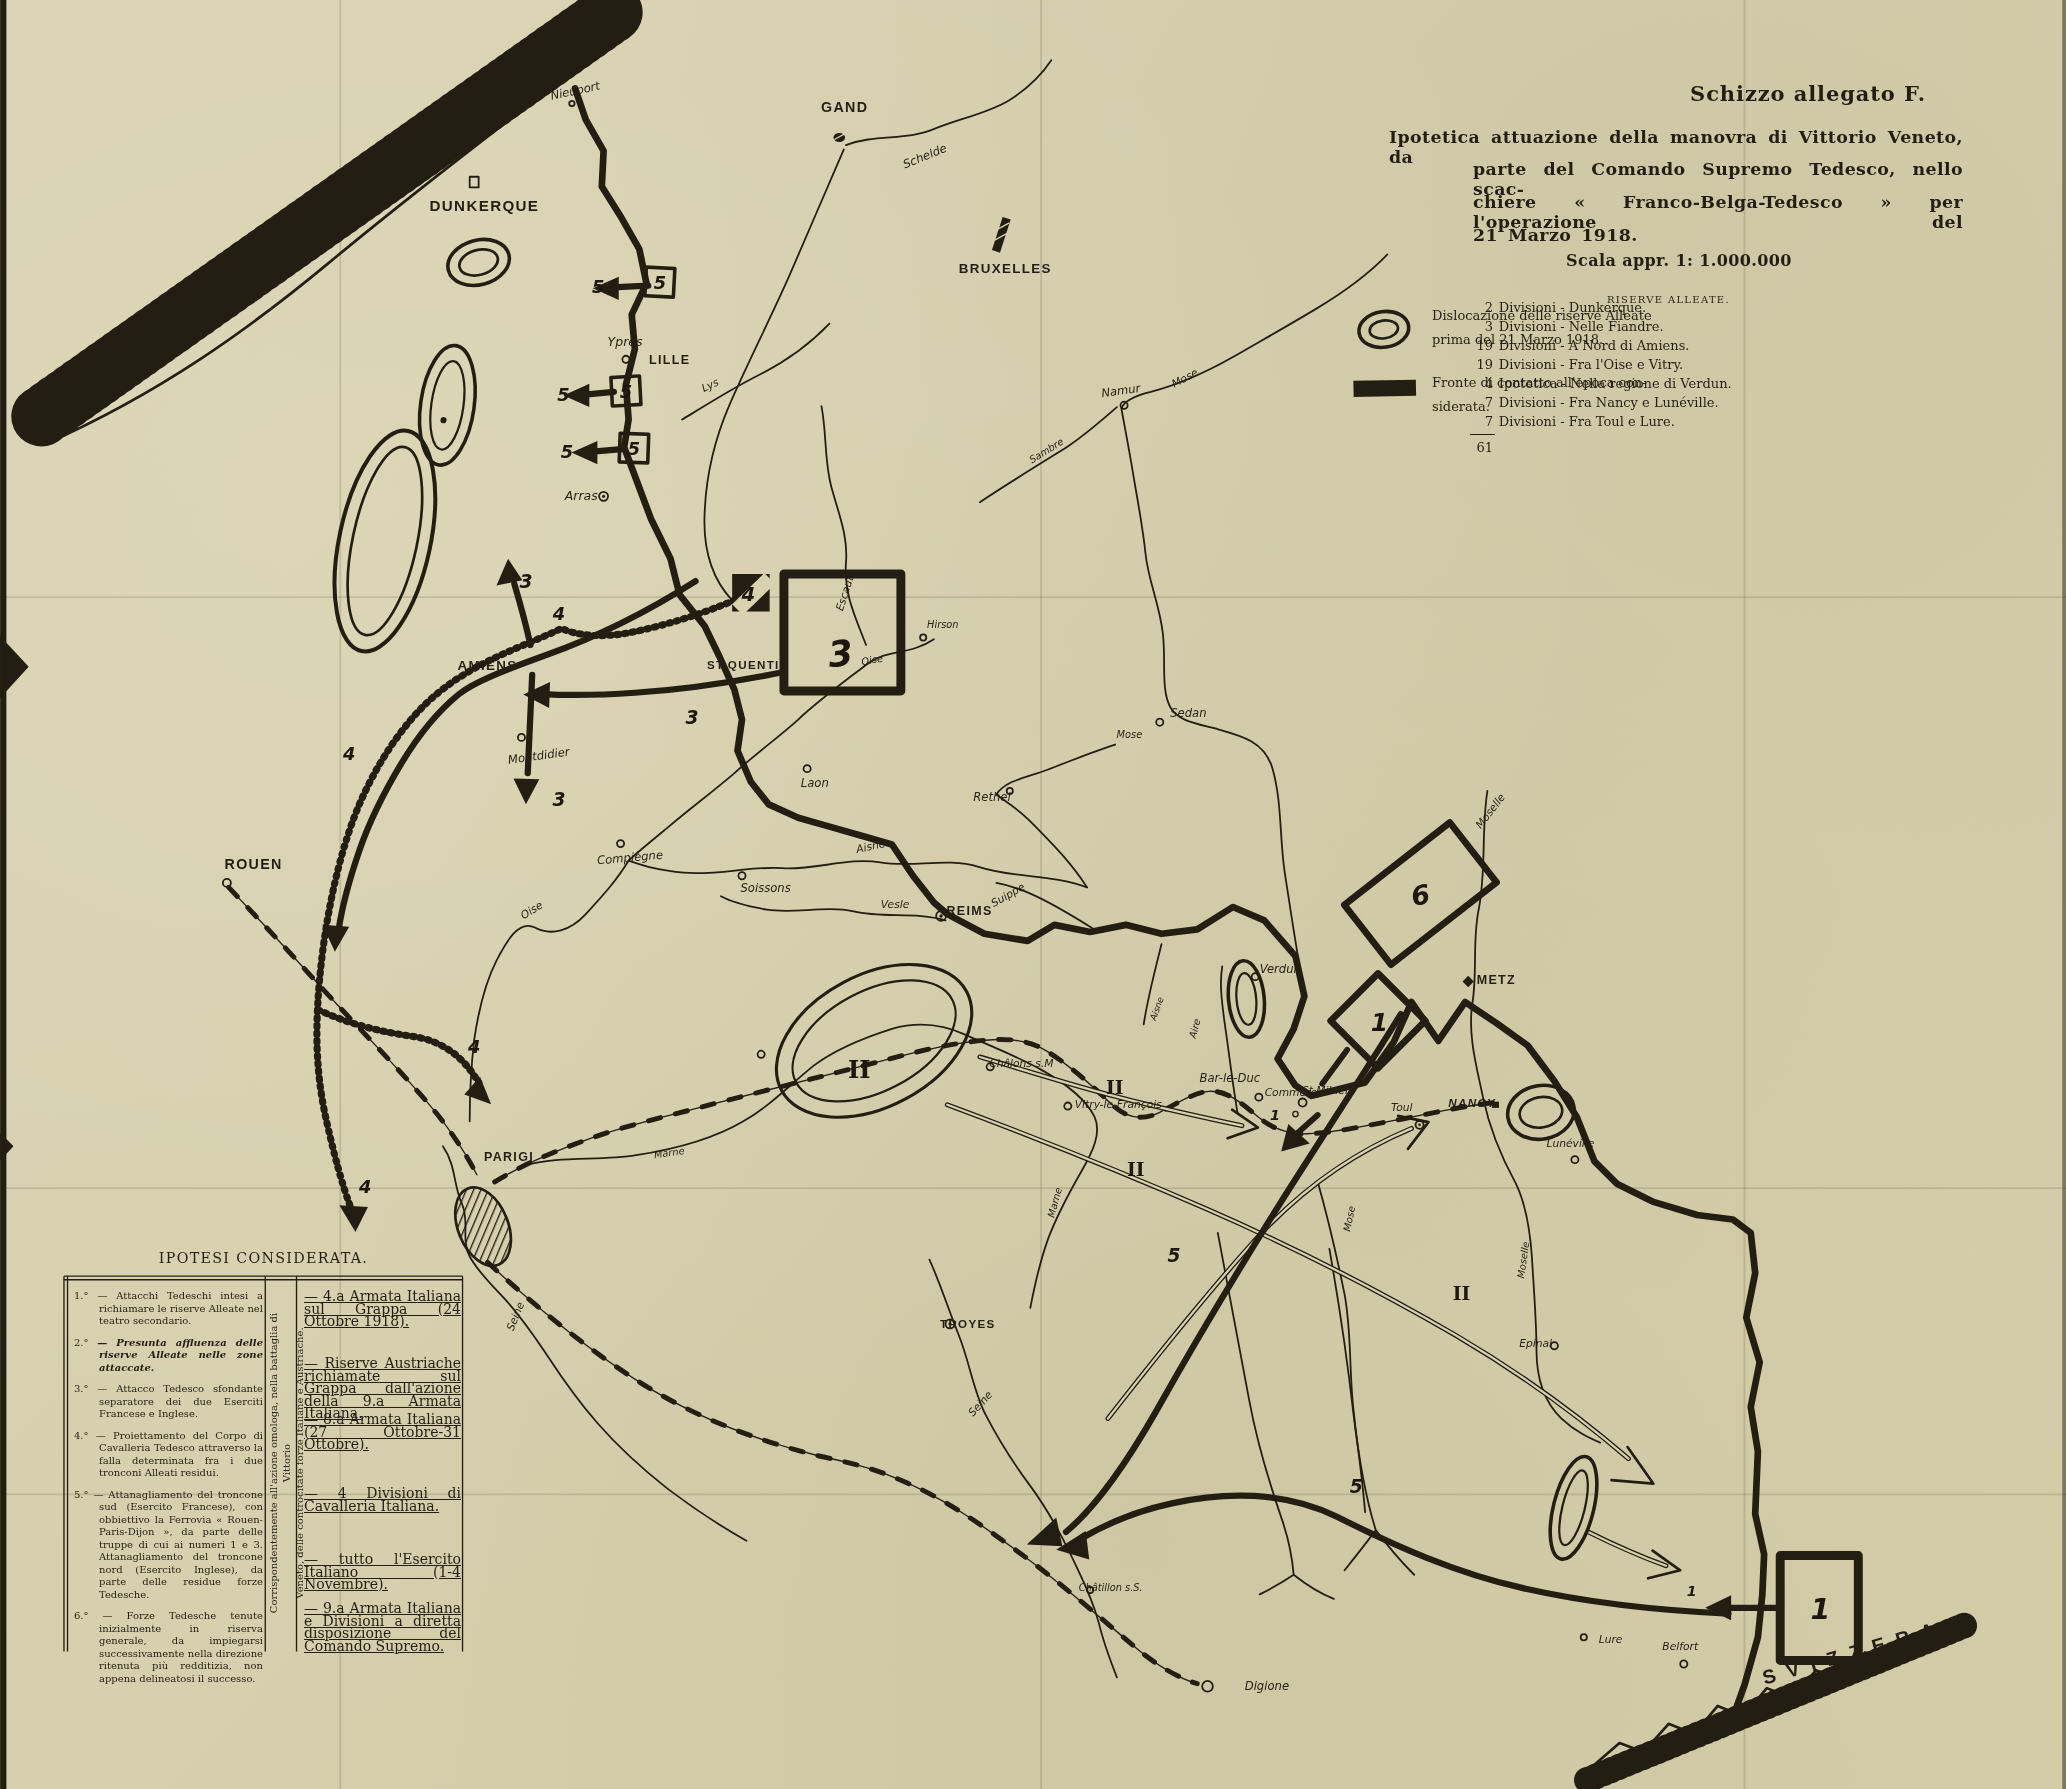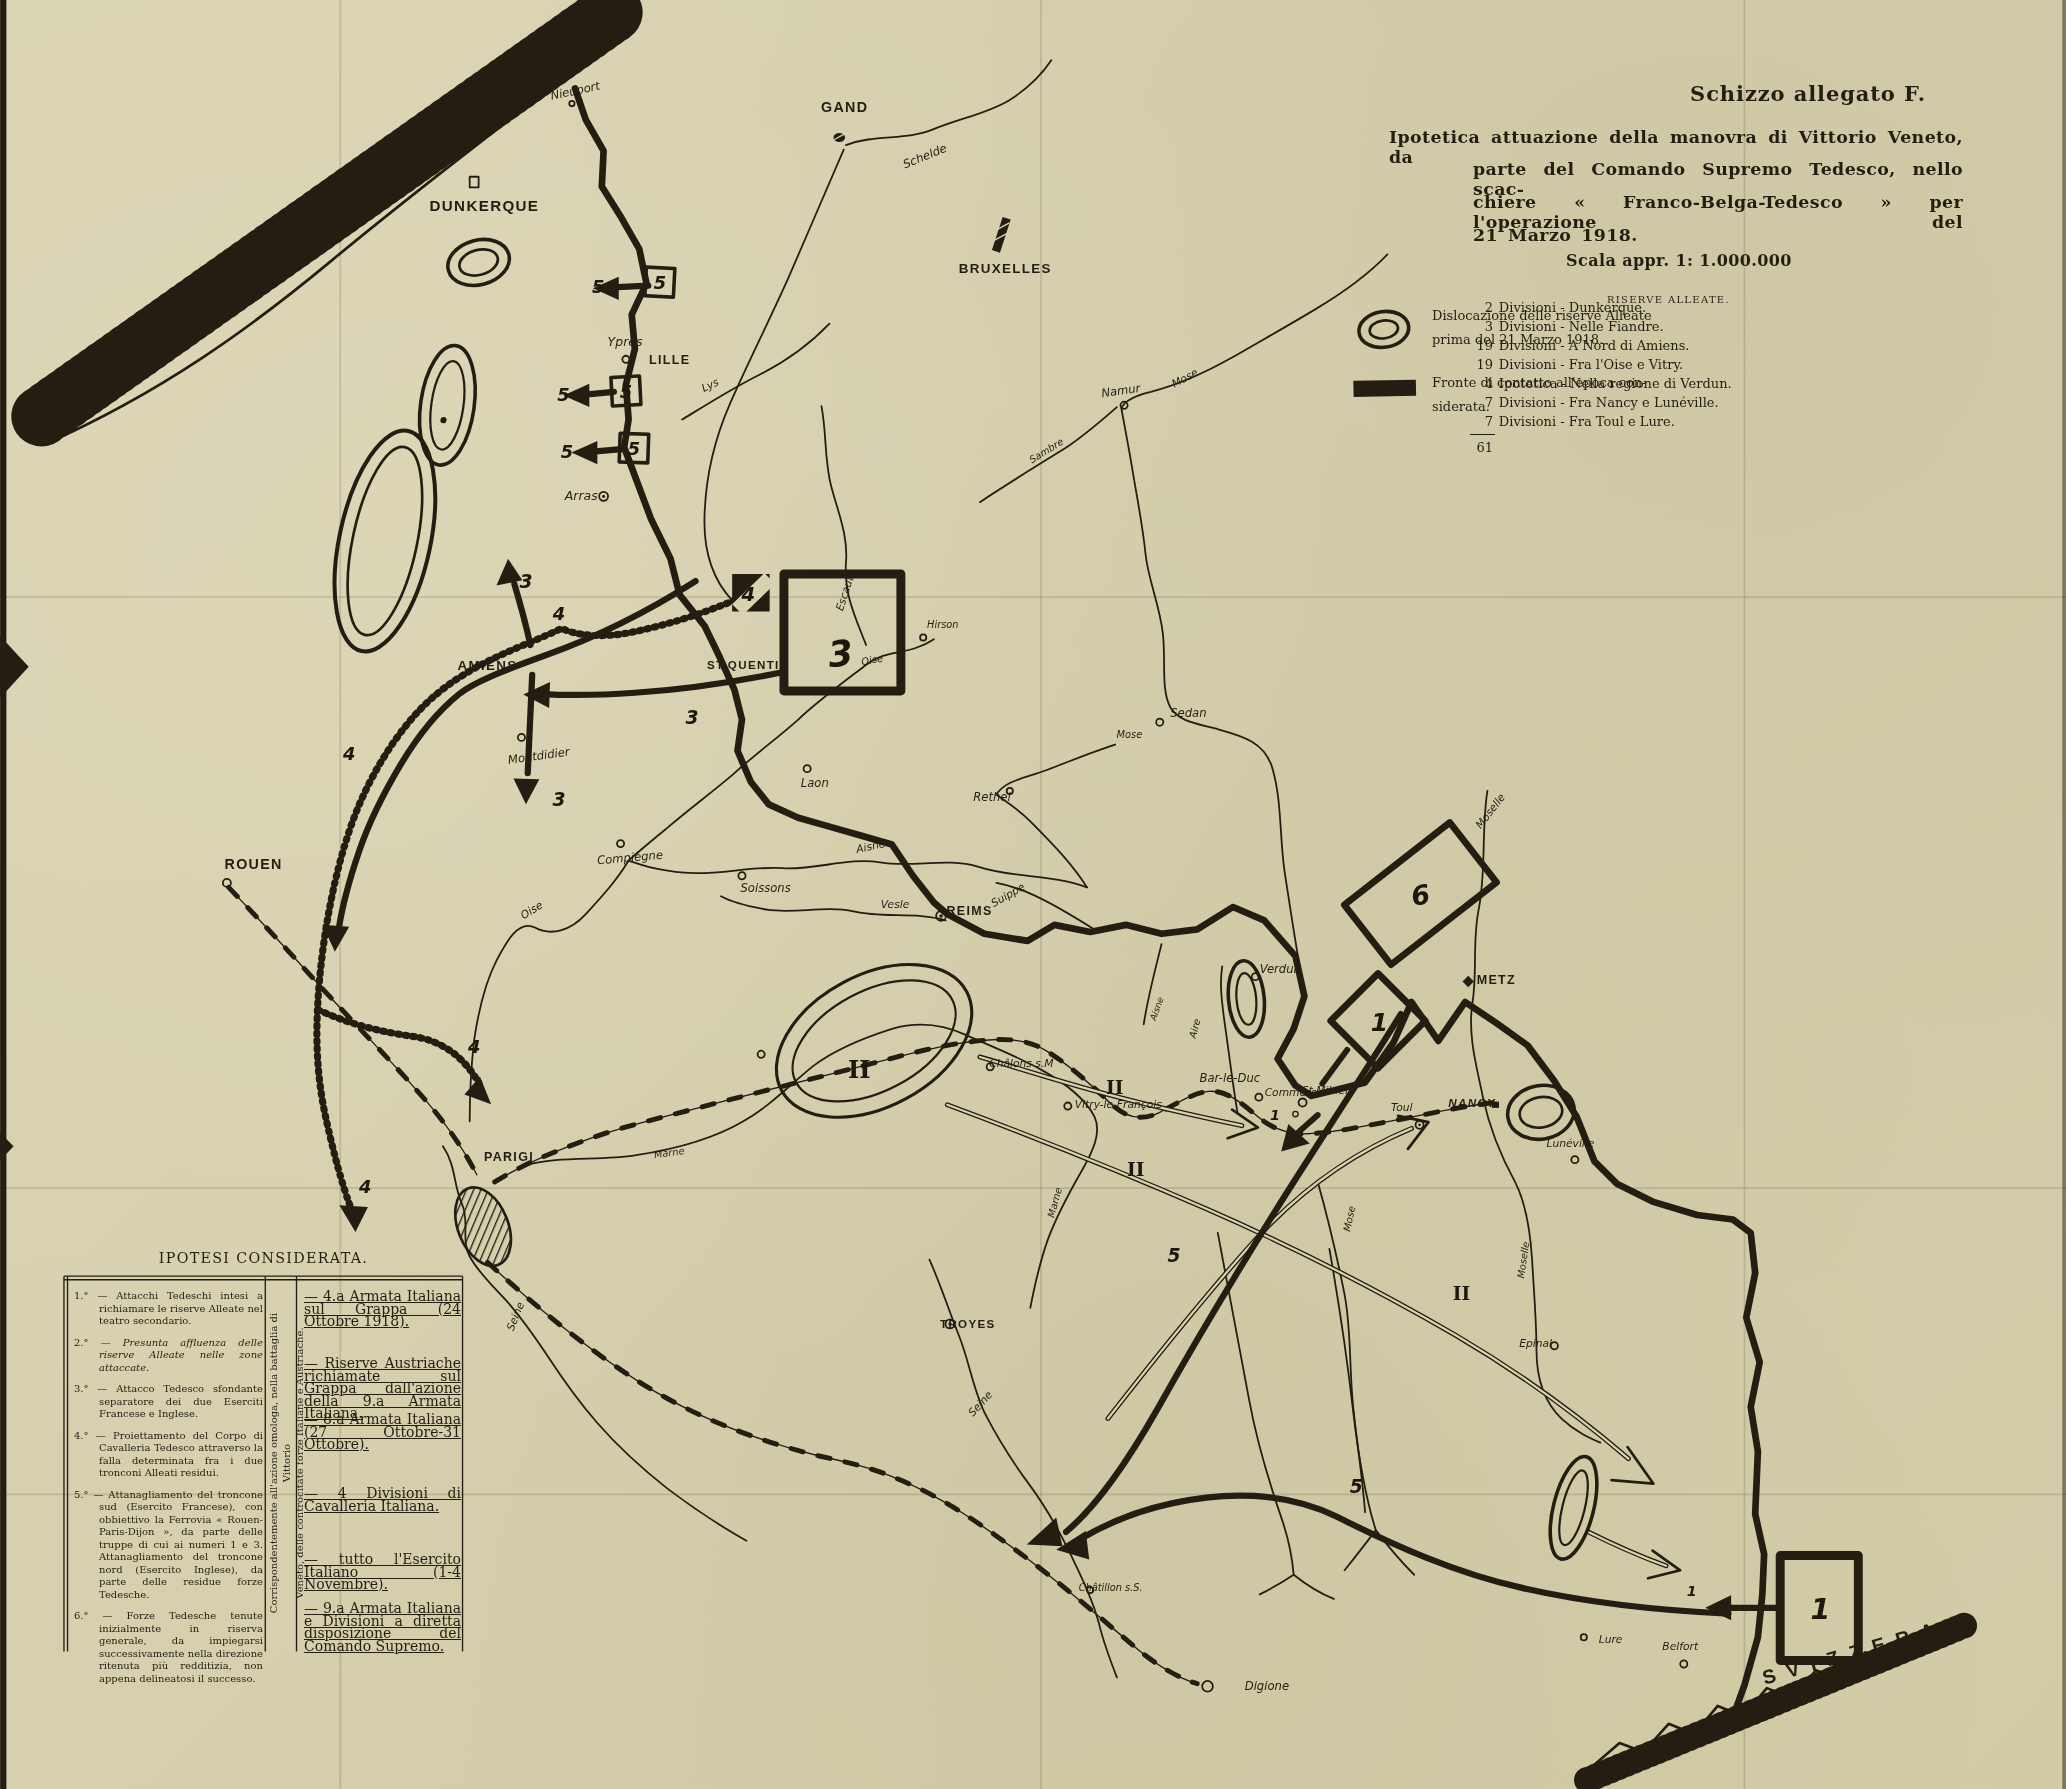--- a/index.html
+++ b/index.html
@@ -19,21 +19,21 @@
   .scala{font-size:16px;font-weight:700;text-align:center;letter-spacing:0.4px;}
   .leg{font-size:13px;line-height:24px;}
   .leg .c{text-align:left;}
   .restitle{font-size:10px;letter-spacing:1.3px;text-align:left;margin-top:16px;}
   .resrow{font-size:13px;line-height:19px;white-space:nowrap;}
   .resrow .rn{display:inline-block;width:35px;text-align:right;margin-right:5.8px;}
   .sumline{width:25px;height:1.3px;background:#241e12;}
   .iptitle{font-size:14.3px;letter-spacing:1.3px;text-align:center;}
   .hypcol{width:189px;font-size:10px;line-height:12.5px;}
   .hyp{margin-bottom:9px;text-indent:-25px;padding-left:25px;text-align:justify;}
-  .hyp .it{font-style:italic;}
+  .hyp .it{font-style:italic;font-weight:bold;}
   .rit{position:absolute;width:157px;font-size:14px;line-height:12.5px;text-align:justify;text-decoration:underline;}
   .vrot{transform:rotate(-90deg);font-size:10px;line-height:13px;text-align:center;}
   .t-caps{font-family:"Liberation Sans",sans-serif;font-weight:700;letter-spacing:3px;fill:#241e12;}
   .t-scr{font-family:"DejaVu Sans",sans-serif;font-style:italic;font-weight:500;fill:#241e12;}
   .t-num{font-family:"DejaVu Sans",sans-serif;font-style:italic;font-weight:700;fill:#1d170e;}
   .t-rom{font-family:"DejaVu Serif",serif;font-weight:700;fill:#1d170e;}
   .t-sviz{font-family:"Liberation Sans",sans-serif;font-weight:700;letter-spacing:26px;fill:#241e12;}
   .ln{stroke:#241e12;fill:none;stroke-linecap:round;stroke-linejoin:round;}
   .pap{stroke:#d8d2b0;fill:none;stroke-linecap:round;stroke-linejoin:round;}
   .fl{fill:#241e12;stroke:none;}

